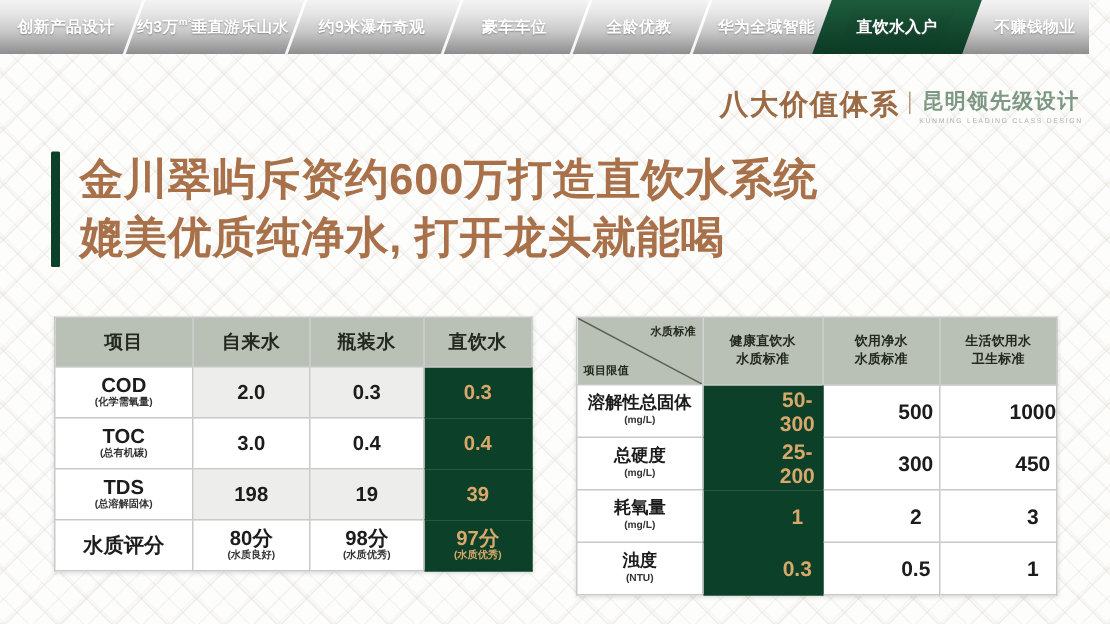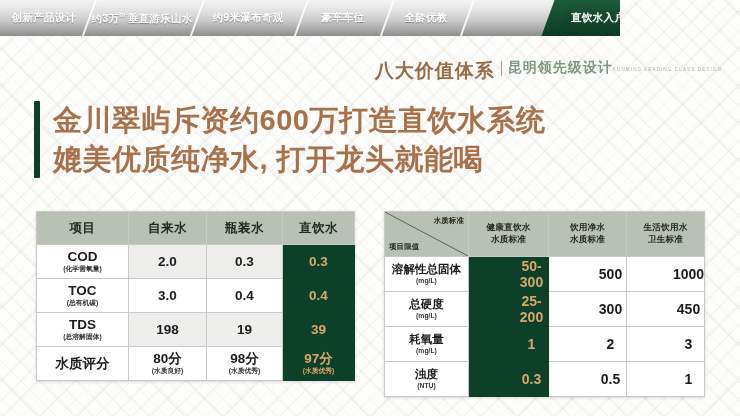--- a/index.html
+++ b/index.html
@@ -20,21 +20,21 @@
       repeating-linear-gradient(45deg,  rgba(206,200,188,.17) 0 1px, transparent 1px 13px),
       repeating-linear-gradient(-45deg, rgba(206,200,188,.17) 0 1px, transparent 1px 13px),
       repeating-linear-gradient(45deg,  rgba(206,200,188,.10) 0 3px, transparent 3px 26px),
       repeating-linear-gradient(-45deg, rgba(206,200,188,.10) 0 3px, transparent 3px 26px);
     overflow:hidden;
   }
 
   
   #navbar {
     position:absolute; top:0; left:0;
-    width:620px; height:36px;
+    width:726px; height:36px;
     background:linear-gradient(180deg,#f4f4f4 0%,#e3e3e3 28%,#c9c9c9 58%,#9f9f9f 88%,#8e8e8e 100%);
     overflow:hidden;
   }
   .nav-tab {
     position:absolute; top:0; height:36px;
     display:flex; align-items:center; justify-content:center;
     color:#ffffff;
     font-size:10.5px; font-weight:bold; letter-spacing:.3px;
     white-space:nowrap;
     text-shadow:0 1px 1px rgba(90,90,90,.55);
@@ -68,21 +68,21 @@
     user-select:none;
   }
   #brand .cn-left {
     font-size:19px; font-weight:bold; color:#9b6b45;
     letter-spacing:1px; line-height:1.15;
   }
   #brand .divider {
     width:1px; height:15px; background:#b49a80;
     margin:1px 6px 0 6px;
   }
-  #brand .right-wrap { display:flex; flex-direction:row; align-items:center; }
+  #brand .right-wrap { display:flex; flex-direction:column; align-items:center; }
   #brand .cn-right {
     font-size:14px; font-weight:bold; color:#5b7d62;
     letter-spacing:1px; line-height:1.1;
     opacity:.78;
   }
   #brand .en-right {
     font-size:4.6px; color:#9aa89b; letter-spacing:1.1px;
     margin-top:3px; opacity:.85;
   }
 
@@ -187,20 +187,23 @@
       </div>
       <div class="nav-sep" style="left: 196px;"></div>
       <div class="nav-tab" style="left: 300px; width: 86px;">
         <span class="lbl">豪车车位</span>
       </div>
       <div class="nav-sep" style="left: 300px;"></div>
       <div class="nav-tab" style="left: 386px; width: 80px;">
         <span class="lbl">全龄优教</span>
       </div>
       <div class="nav-sep" style="left: 386px;"></div>
+      <div class="nav-tab" style="left: 466px; width: 90px;">
+        <span class="lbl">华为全域智能</span>
+      </div>
       <div class="nav-sep" style="left: 466px;"></div>
       <div class="nav-tab active" style="left: 556px; width: 84px;">
         <span class="lbl">直饮水入户</span>
       </div>
       <div class="nav-sep" style="left: 556px;"></div>
       <div class="nav-tab" style="left: 640px; width: 100px;">
         <span class="lbl">不赚钱物业</span>
       </div>
       <div class="nav-sep" style="left: 640px;"></div>
     </div>

